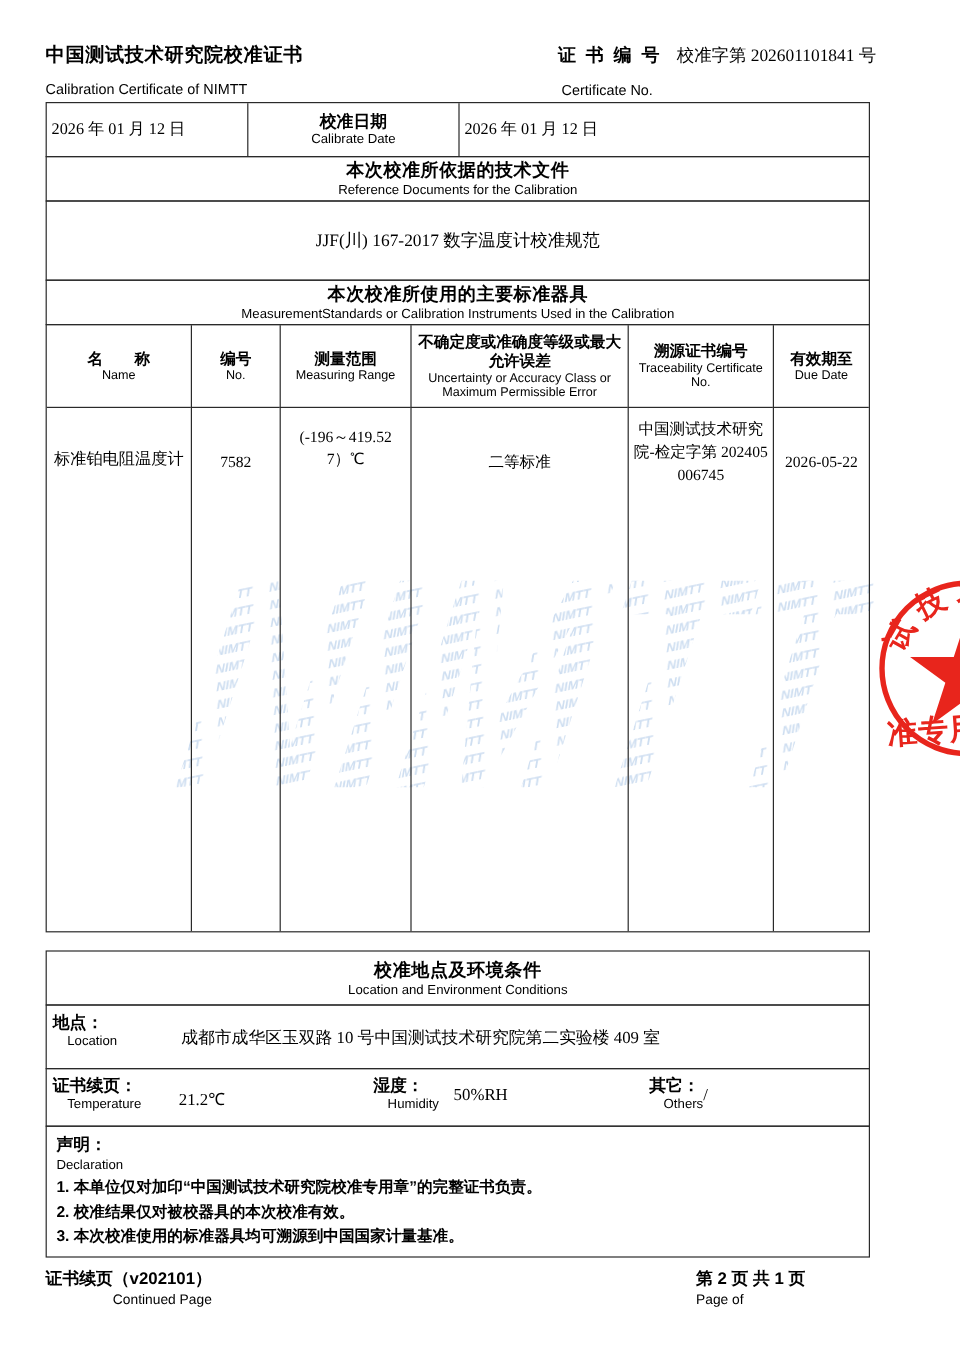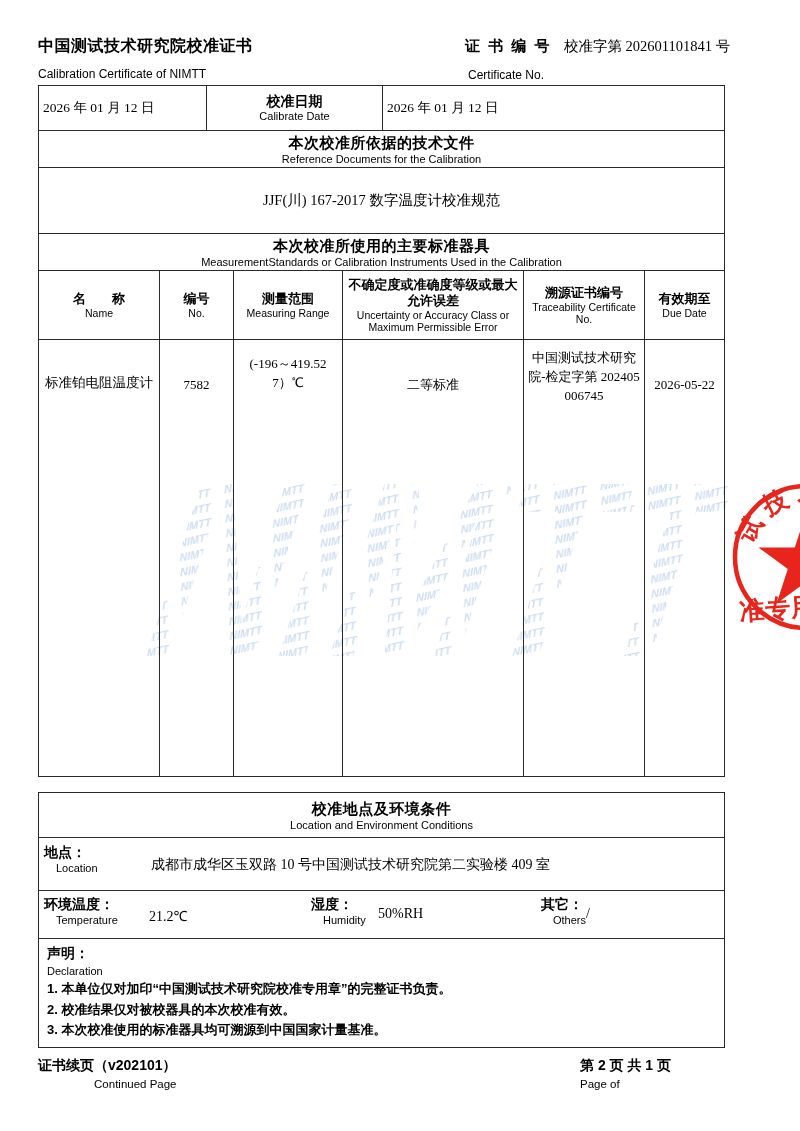--- a/index.html
+++ b/index.html
@@ -167,21 +167,21 @@
     <div class="loc-row">
       <div class="loc-label">
         <div class="lbl-zh2">地点：</div>
         <div class="lbl-en2">Location</div>
       </div>
       <div class="loc-value">成都市成华区玉双路 10 号中国测试技术研究院第二实验楼 409 室</div>
     </div>
 
     <div class="env-row">
       <div class="g-lbl" style="left:5px;">
-        <div class="lbl-zh2">环境温度：</div>
+        <div class="lbl-zh2">证书续页：</div>
         <div class="lbl-en2">Temperature</div>
       </div>
       <div class="g-val" style="left:110px;">21.2℃</div>
       <div class="g-lbl" style="left:272px;">
         <div class="lbl-zh2">湿度：</div>
         <div class="lbl-en2">Humidity</div>
       </div>
       <div class="g-val" style="left:339px;">50%RH</div>
       <div class="g-lbl" style="left:502px;">
         <div class="lbl-zh2">其它：</div>

